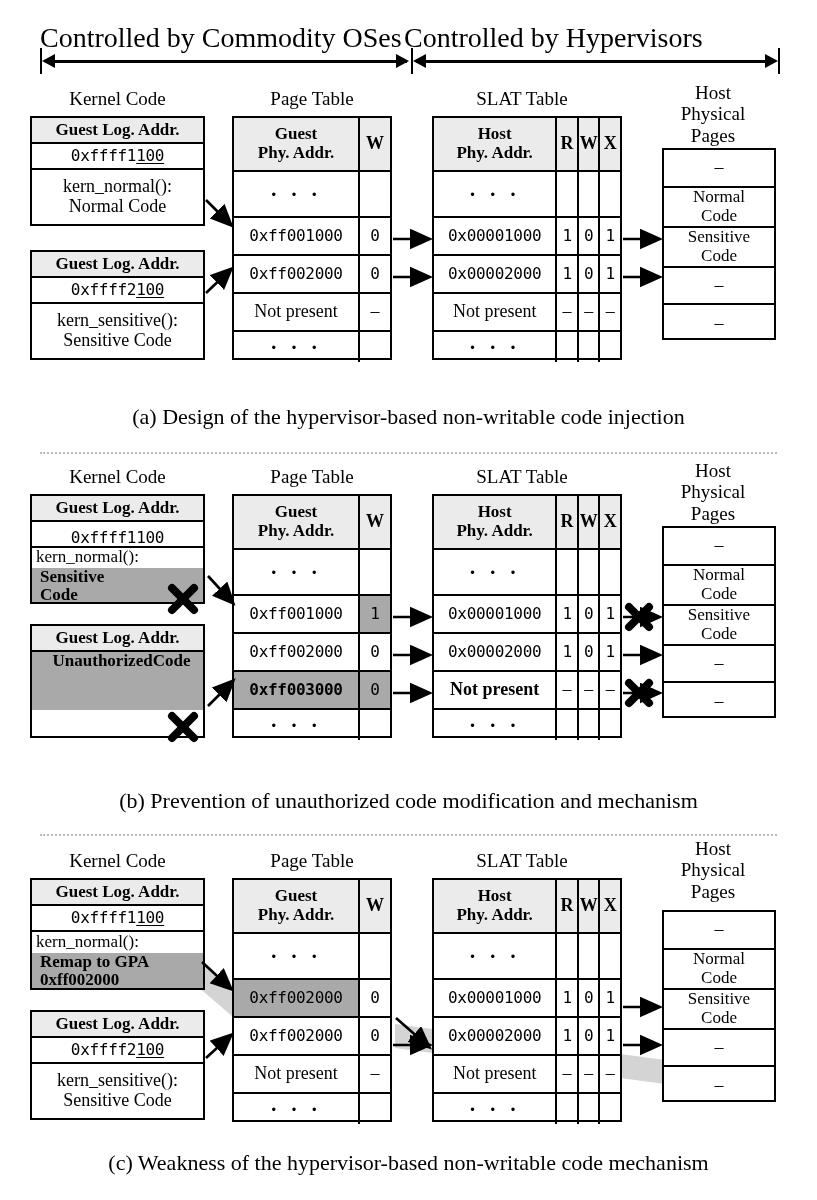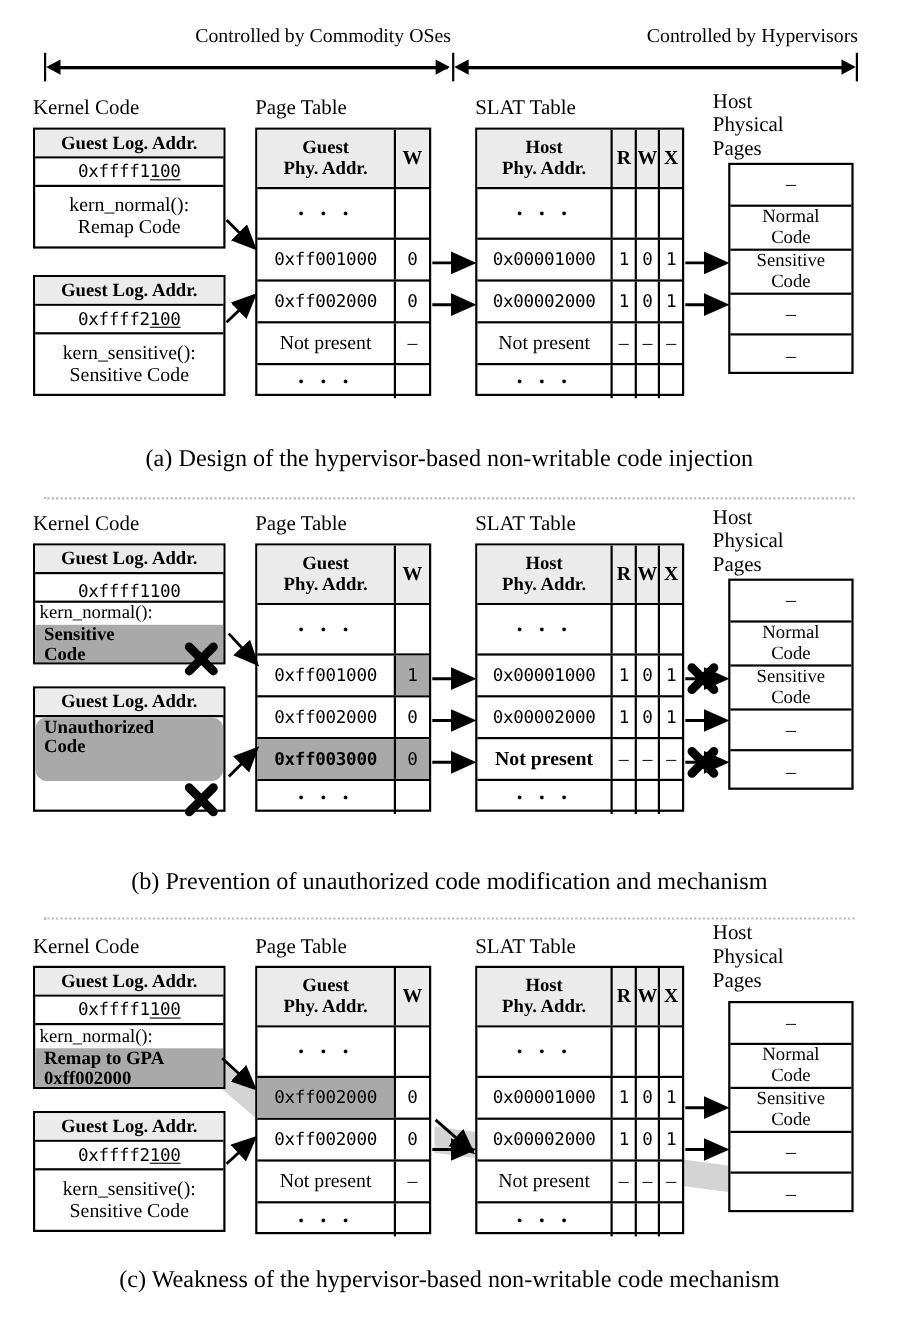--- a/index.html
+++ b/index.html
@@ -5,29 +5,29 @@
   html,body{margin:0;padding:0;background:#fff;}
   body{
     width:817px;height:1200px;position:relative;overflow:hidden;
     font-family:"Liberation Serif","DejaVu Serif",serif;
     color:#000;
   }
   .panel{position:absolute;left:0;width:817px;}
   .stage{position:absolute;left:0;top:0;width:817px;}
 
   
-  .scope-label{position:absolute;font-size:18px;text-align:right;white-space:nowrap;}
+  .scope-label{position:absolute;font-size:28px;text-align:left;white-space:nowrap;}
   .tick{position:absolute;background:#000;width:2px;}
   .axisline{position:absolute;background:#000;height:3px;}
   .arrowhead{position:absolute;width:0;height:0;border-top:7px solid transparent;border-bottom:7px solid transparent;}
   .ah-left{border-right:13px solid #000;}
   .ah-right{border-left:13px solid #000;}
 
   
-  .coltitle{position:absolute;font-size:19px;line-height:1.12;white-space:nowrap;}
+  .coltitle{position:absolute;font-size:19px;text-align:center;line-height:1.12;white-space:nowrap;}
   .coltitle.two{white-space:normal;}
 
   
   .tbl{position:absolute;border:2px solid #000;box-sizing:border-box;background:#fff;}
   .row{display:flex;box-sizing:border-box;border-bottom:2px solid #000;}
   .row:last-child{border-bottom:none;}
   .cell{box-sizing:border-box;display:flex;align-items:center;justify-content:center;
         text-align:center;line-height:1.08;overflow:hidden;}
   .cell + .cell{border-left:2px solid #000;}
   .hdr{background:#ebebeb;font-weight:bold;}
@@ -47,21 +47,21 @@
 
   
   .caption{position:absolute;width:817px;text-align:center;font-size:22px;}
   .sep{position:absolute;height:0;border-top:2px dotted #b9b9b9;}
 </style>
 </head>
 <body>
 
 <div class="stage">
   <div class="scope-label" style="left:40px;top:22px;width:370px;">Controlled by Commodity OSes</div>
-  <div class="scope-label" style="left:420px;top:22px;width:360px;">Controlled by Hypervisors</div>
+  <div class="scope-label" style="left:404px;top:22px;width:360px;">Controlled by Hypervisors</div>
 
   <div class="tick" style="left:40px;top:48px;height:26px;"></div>
   <div class="tick" style="left:411px;top:48px;height:26px;"></div>
   <div class="tick" style="left:778px;top:48px;height:26px;"></div>
 
   <div class="axisline" style="left:45px;top:60px;width:362px;"></div>
   <div class="arrowhead ah-left" style="left:42px;top:54px;"></div>
   <div class="arrowhead ah-right" style="left:396px;top:54px;"></div>
 
   <div class="axisline" style="left:416px;top:60px;width:358px;"></div>
@@ -86,21 +86,21 @@
     </div>
     <div class="row" style="height:26px;">
       <div class="cell mono" style="width:100%;">
         <span>0xffff1</span>
           <span class="ul">100</span>
       </div>
     </div>
     <div class="row" style="height:54px;">
       <div class="cell stack serif" style="width:100%;">
         <div>kern_normal():</div>
-        <div>Remap Code</div>
+        <div>Normal Code</div>
       </div>
     </div>
   </div>
 
   <div class="tbl" style="left:30px;top:162px;width:175px;height:110px;">
     <div class="row" style="height:26px;">
       <div class="cell hdr serif" style="width:100%;font-size:17px;">Guest Log. Addr.</div>
     </div>
     <div class="row" style="height:26px;">
       <div class="cell mono" style="width:100%;">
@@ -258,21 +258,21 @@
       </div>
     </div>
   </div>
 
   <div class="tbl" style="left:30px;top:158px;width:175px;height:114px;">
     <div class="row" style="height:26px;">
       <div class="cell hdr serif" style="width:100%;font-size:17px;">Guest Log. Addr.</div>
     </div>
     <div class="row" style="height:58px;">
       <div class="cell" style="width:100%;flex-direction:column;align-items:stretch;">
-        <div class="shade" style="flex:1;display:flex;flex-direction:column;align-items:flex-start;justify-content:flex-start;padding-left:8px;border-radius:11px;">
+        <div class="shade" style="flex:1;display:flex;flex-direction:row;align-items:flex-start;justify-content:center;padding-left:8px;">
           <div class="b" style="font-size:17px;">Unauthorized</div>
           <div class="b" style="font-size:17px;">Code</div>
         </div>
       </div>
     </div>
   </div>
 
   <div class="tbl" style="left:232px;top:28px;width:160px;height:244px;">
     <div class="row" style="height:54px;">
       <div class="cell hdr stack" style="width:124px;font-size:17px;">

